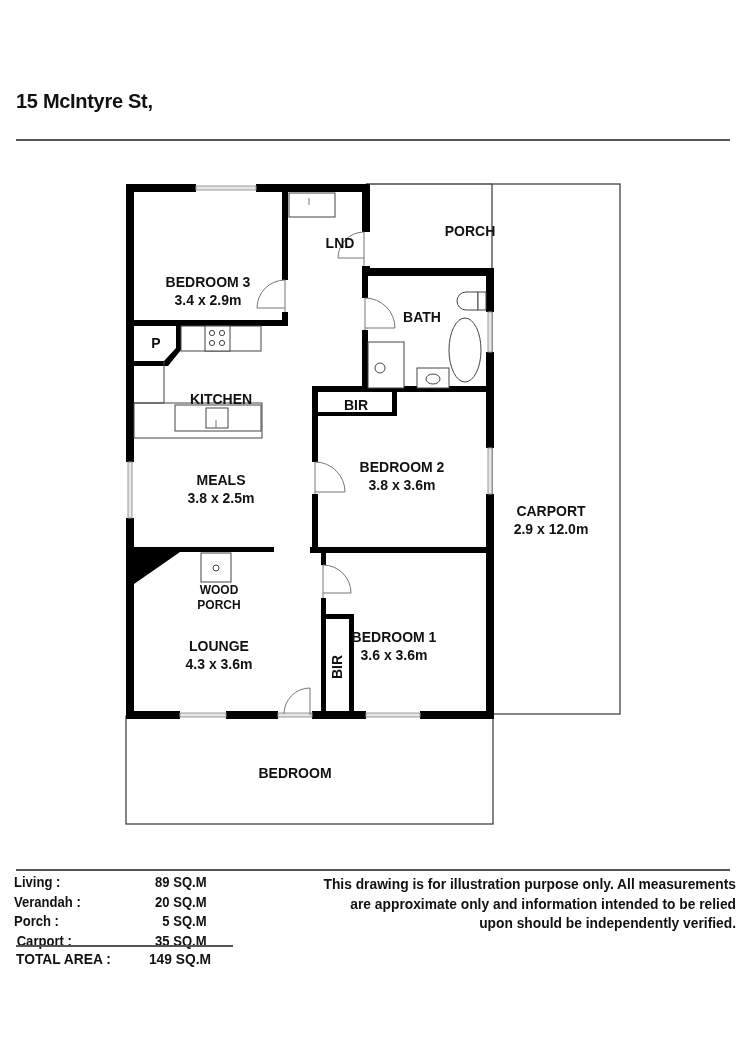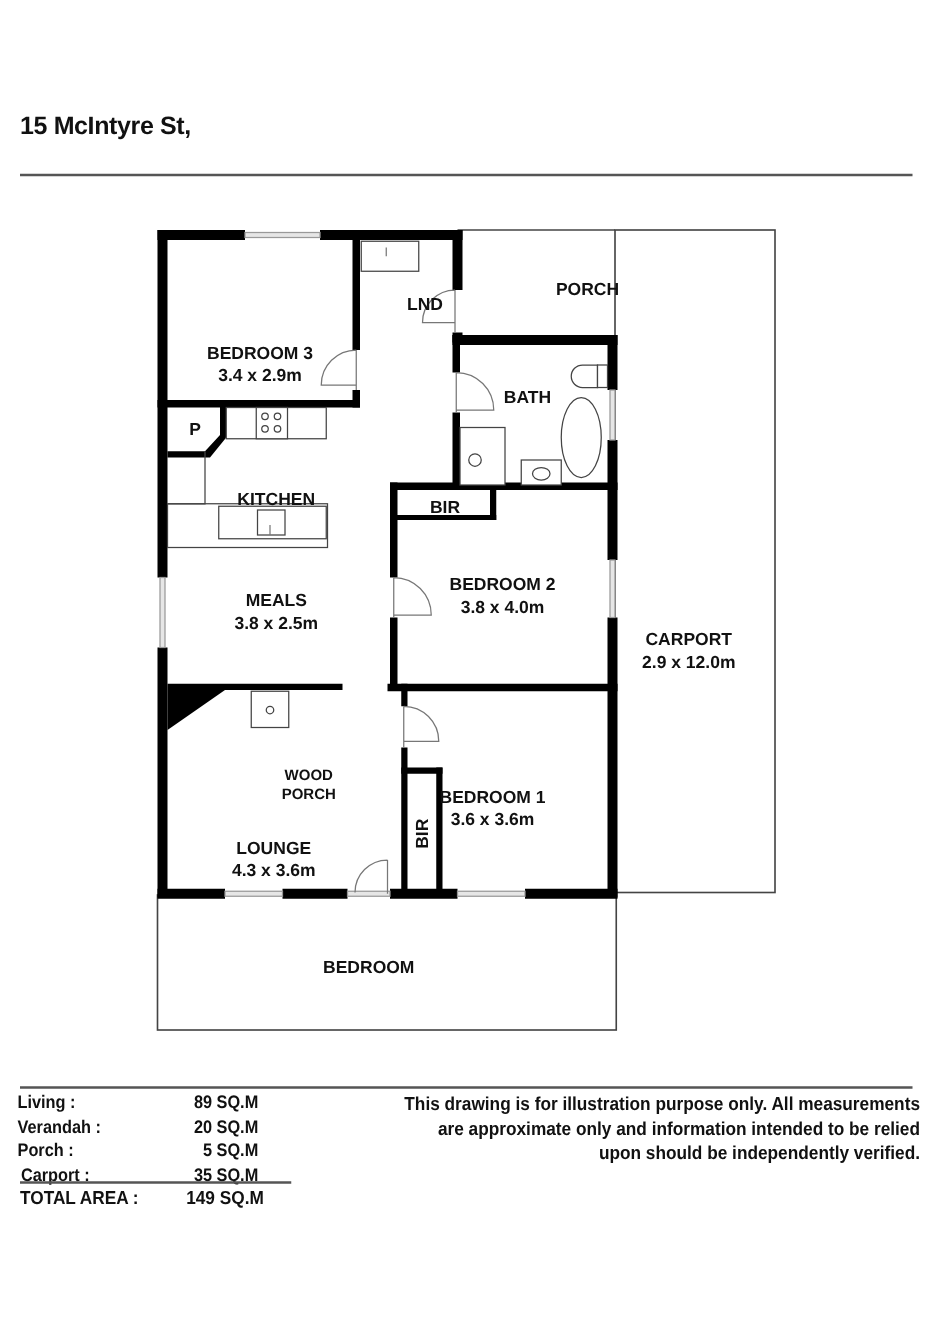--- a/index.html
+++ b/index.html
@@ -146,35 +146,35 @@
   <div>3.4 x 2.9m</div>
 </div>
 <div class="lbl" style="left:318px; top:243px;padding-left:44px;">LND</div>
 <div class="lbl" style="left:450px; top:231px;margin-left:20px;">PORCH</div>
 <div class="lbl" style="left:422px; top:317px;">BATH</div>
 <div class="lbl" style="left:156px; top:343px;">P</div>
 <div class="lbl" style="left:221px; top:379px;margin-top:20px;">KITCHEN</div>
 <div class="lbl" style="left:356px; top:405px;">BIR</div>
 <div class="lbl" style="left:402px; top:476px;">
   <div>BEDROOM 2</div>
-  <div>3.8 x 4.0m</div>
+  <div>3.8 x 3.6m</div>
 </div>
 <div class="lbl" style="left:221px; top:489px;">
   <div>MEALS</div>
   <div>3.8 x 2.5m</div>
 </div>
 <div class="lbl" style="left:551px; top:520px;">
   <div>CARPORT</div>
   <div>2.9 x 12.0m</div>
 </div>
-<div class="lbl small" style="left:219px; top:628px;margin-left:28px;">
+<div class="lbl small" style="left:219px; top:598px;">
   <div>WOOD</div>
   <div>PORCH</div>
 </div>
-<div class="lbl" style="left:219px; top:655px;margin-top:32px;">
+<div class="lbl" style="left:219px; top:655px;">
   <div>LOUNGE</div>
   <div>4.3 x 3.6m</div>
 </div>
 <div class="lbl vert" style="left:337px; top:667px;">BIR</div>
 <div class="lbl" style="left:394px; top:646px;">
   <div>BEDROOM 1</div>
   <div>3.6 x 3.6m</div>
 </div>
 <div class="lbl" style="left:295px; top:773px;">BEDROOM</div>
 

